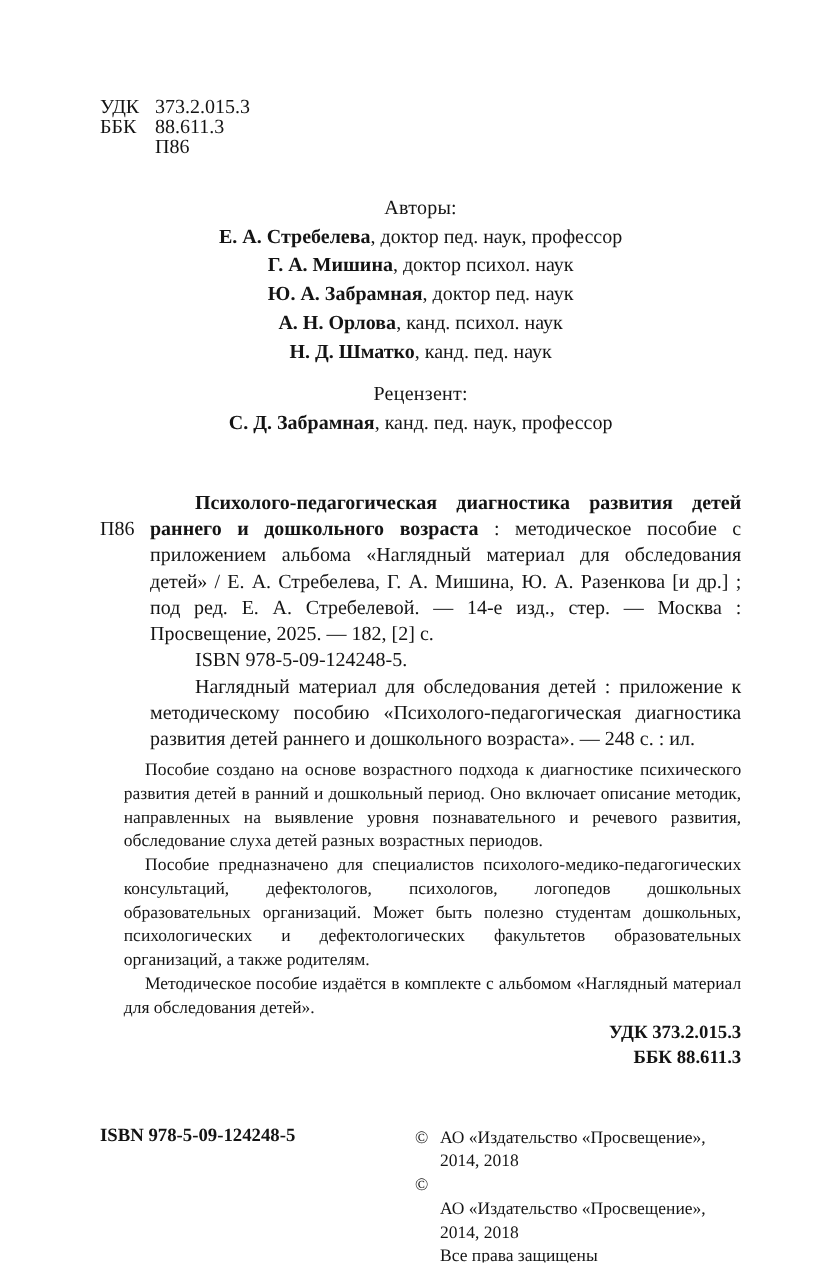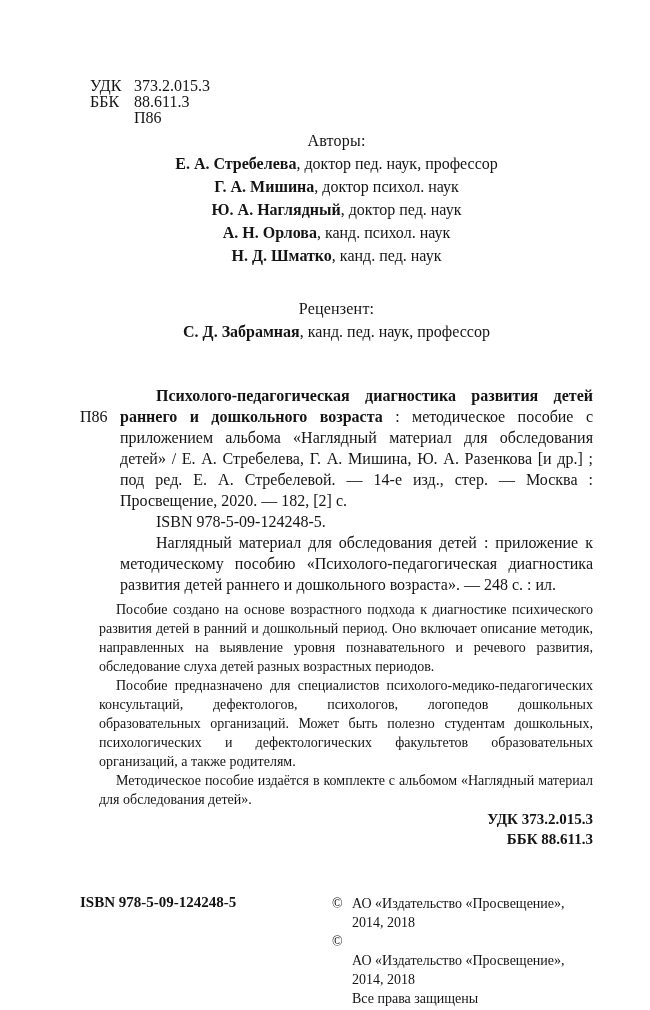--- a/index.html
+++ b/index.html
@@ -9,26 +9,26 @@
     height: 1010px;
     font-family: "Liberation Serif", "DejaVu Serif", serif;
     color: #141414;
     overflow: hidden;
   }
   .page { padding: 78px 57px 0 80px; }
 
   
   .top-codes { font-size: 16px; line-height: 16px; }
   .tc-line { display: flex; }
-  .tc-label { width: 44px; flex: 0 0 44px; margin-left: 10px; }
+  .tc-label { width: 44px; flex: 0 0 44px; }
 
   
   .centered-block { text-align: center; font-size: 16px; line-height: 23px; }
-  .authors-block { margin-top: 3px; }
-  .reviewer-block { margin-top: 30px; }
+  .authors-block { margin-top: 29px; }
+  .reviewer-block { margin-top: 11px; }
   .heading-line { letter-spacing: 0.2px; }
 
   
   .annotation { position: relative; margin-left: 40px; margin-top: 42px;
                 font-size: 16px; line-height: 21px; text-align: justify; }
   .margin-code { position: absolute; left: -40px; top: 21px; }
   .ann-p { text-indent: 36px; }
 
   
   .abstract { margin-left: 19px; margin-top: 5px; font-size: 14px;
@@ -63,33 +63,33 @@
     <div class="tc-line">
       <span class="tc-label"></span>
       <span>П86</span>
     </div>
   </div>
 
   <div class="centered-block authors-block">
     <div class="heading-line">Авторы:</div>
     <div><b>Е. А. Стребелева</b><span>, доктор пед. наук, профессор</span></div>
     <div><b>Г. А. Мишина</b><span>, доктор психол. наук</span></div>
-    <div><b>Ю. А. Наглядный</b><span>, доктор пед. наук</span></div>
+    <div><b>Ю. А. Забрамная</b><span>, доктор пед. наук</span></div>
     <div><b>А. Н. Орлова</b><span>, канд. психол. наук</span></div>
     <div><b>Н. Д. Шматко</b><span>, канд. пед. наук</span></div>
   </div>
 
   <div class="centered-block reviewer-block">
     <div class="heading-line">Рецензент:</div>
     <div><b>С. Д. Забрамная</b><span>, канд. пед. наук, профессор</span></div>
   </div>
 
   <div class="annotation">
     <span class="margin-code">П86</span>
-    <p class="ann-p"><b>Психолого-педагогическая диагностика развития детей раннего и дошкольного возраста</b><span> : методическое пособие с приложением альбома «Наглядный материал для обследования детей» / Е. А. Стребелева, Г. А. Мишина, Ю. А. Разенкова [и др.] ; под ред. Е. А. Стребелевой. — 14-е изд., стер. — Москва : Просвещение, 2020. — 182, [2] с.</span></p>
+    <p class="ann-p"><b>Психолого-педагогическая диагностика развития детей раннего и дошкольного возраста</b><span> : методическое пособие с приложением альбома «Наглядный материал для обследования детей» / Е. А. Стребелева, Г. А. Мишина, Ю. А. Разенкова [и др.] ; под ред. Е. А. Стребелевой. — 14-е изд., стер. — Москва : Просвещение, 2025. — 182, [2] с.</span></p>
     <p class="ann-p">ISBN 978-5-09-124248-5.</p>
     <p class="ann-p">Наглядный материал для обследования детей : приложение к методическому пособию «Психолого-педагогическая диагностика развития детей раннего и дошкольного возраста». — 248 с. : ил.</p>
   </div>
 
   <div class="abstract">
     <p class="small-p">Пособие создано на основе возрастного подхода к диагностике психического развития детей в ранний и дошкольный период. Оно включает описание методик, направленных на выявление уровня познавательного и речевого развития, обследование слуха детей разных возрастных периодов.</p>
     <p class="small-p">Пособие предназначено для специалистов психолого-медико-педагогических консультаций, дефектологов, психологов, логопедов дошкольных образовательных организаций. Может быть полезно студентам дошкольных, психологических и дефектологических факультетов образовательных организаций, а также родителям.</p>
     <p class="small-p">Методическое пособие издаётся в комплекте с альбомом «Наглядный материал для обследования детей».</p>
   </div>
 

